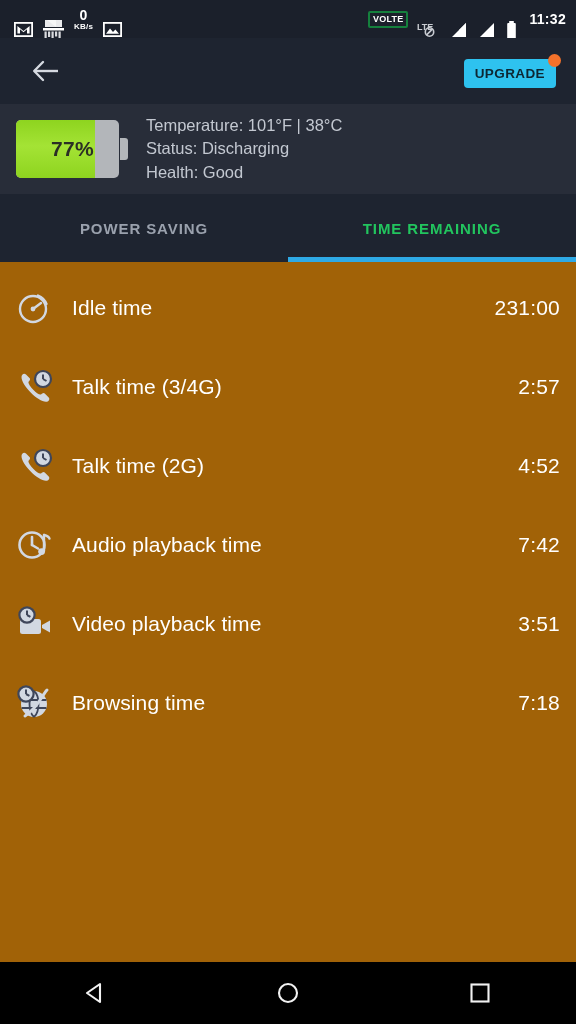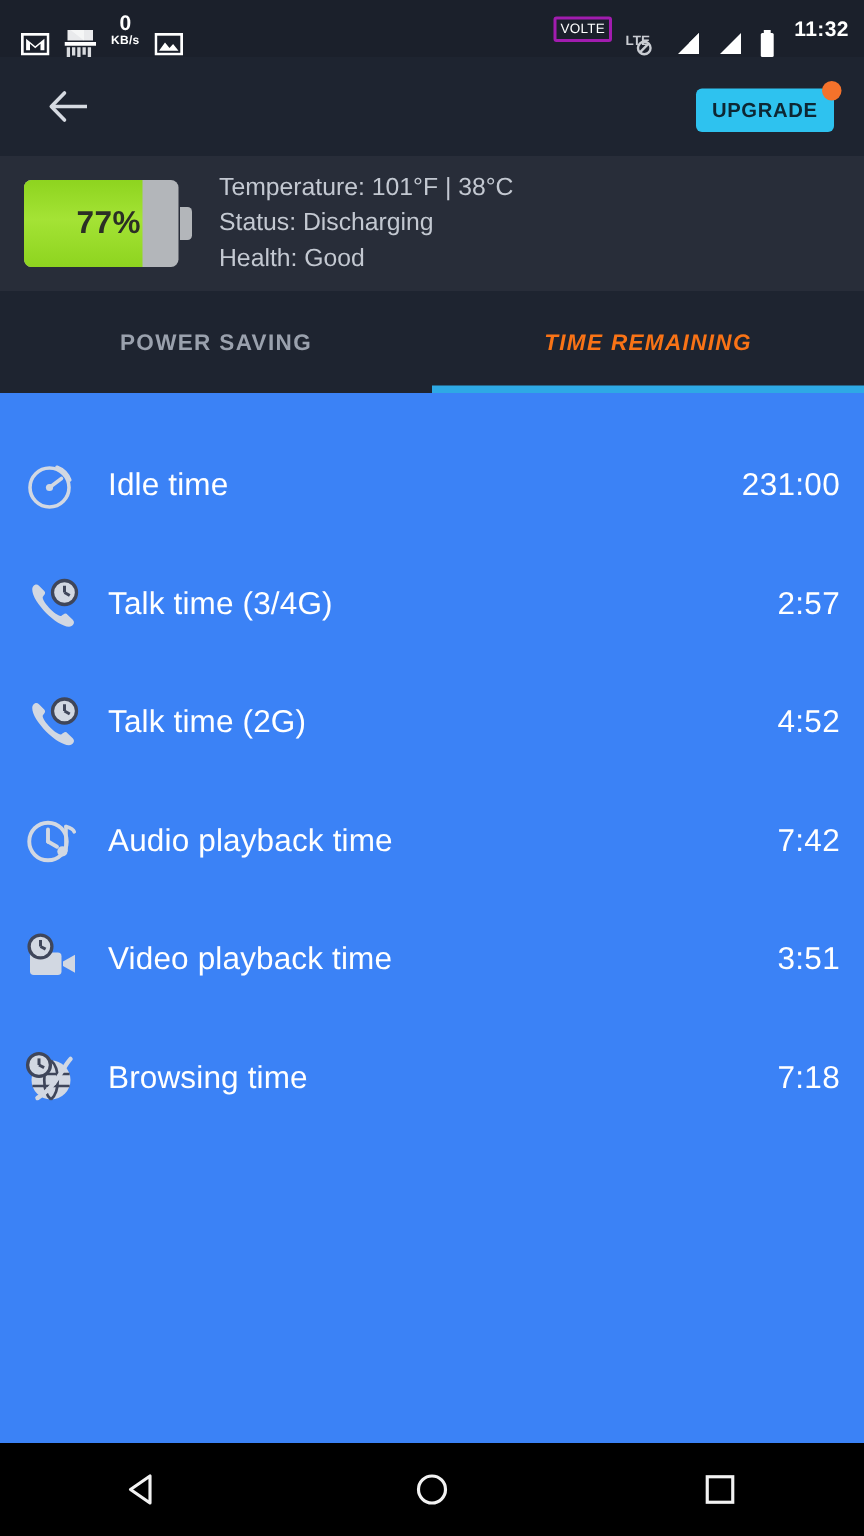--- a/index.html
+++ b/index.html
@@ -17,22 +17,22 @@
     display: flex; align-items: center; padding: 0 10px 0 14px;
     color: #ffffff;
   }
   .sb-left { display: flex; align-items: center; gap: 10px; }
   .sb-right { display: flex; align-items: center; gap: 9px; margin-left: auto; }
   .sb-icon { display: block; margin-top: 25px; }
   .netspeed { display: flex; flex-direction: column; align-items: center; line-height: 1; }
   .netspeed .num { font-size: 14px; font-weight: bold; }
   .netspeed .unit { font-size: 8px; font-weight: bold; letter-spacing: .2px; margin-top: 1px; }
   .volte-badge {
-    border: 2px solid #a21caf; border-radius: 2px;
-    font-size: 9px; font-weight: normal; line-height: 1;
+    border: 2px solid #15803d; border-radius: 2px;
+    font-size: 9px; font-weight: bold; line-height: 1;
     padding: 2px 3px; letter-spacing: .2px; color: #fff;
   }
   .clock { font-size: 14px; font-weight: bold; letter-spacing: .3px; margin-left: 2px; }
 
   
   .appbar {
     flex: 0 0 66px; background: #1e2430; display: flex; align-items: center;
     padding: 0 14px 0 26px; position: relative;
   }
   .back-btn { width: 40px; height: 40px; display: flex; align-items: center; justify-content: center; cursor: pointer; }
@@ -73,27 +73,27 @@
   }
   .batt-text { margin-left: 18px; color: #c3c8d1; font-size: 16.5px; line-height: 1.42; }
 
   
   .tabs { flex: 0 0 68px; background: #1e2430; display: flex; position: relative; }
   .tab {
     flex: 1; display: flex; align-items: center; justify-content: center;
     font-size: 15px; font-weight: bold; letter-spacing: .9px; cursor: pointer;
   }
   .tab.inactive { color: #9aa1ad; }
-  .tab.active { color: #f97316; font-style: italic; }
+  .tab.active { color: #22c55e; }
   .tab-underline {
     position: absolute; bottom: 0; left: 50%; width: 50%; height: 5px; background: #2ea9e5;
   }
 
   
-  .list { flex: 1 1 auto; background: #3b82f6; padding-top: 22px; overflow: hidden; }
+  .list { flex: 1 1 auto; background: #a16207; padding-top: 6px; overflow: hidden; }
   .row {
     height: 79px; display: flex; align-items: center; padding: 0 16px 0 12px; cursor: pointer;
   }
   .row-icon { width: 46px; flex: 0 0 46px; display: flex; align-items: center; justify-content: center; }
   .row-label { color: #ffffff; font-size: 21px; margin-left: 14px; letter-spacing: .1px; }
   .row-value { margin-left: auto; color: #ffffff; font-size: 21px; letter-spacing: .2px; }
 
   
   .navbar {
     flex: 0 0 62px; background: #000000; display: flex; align-items: center; justify-content: space-around;

